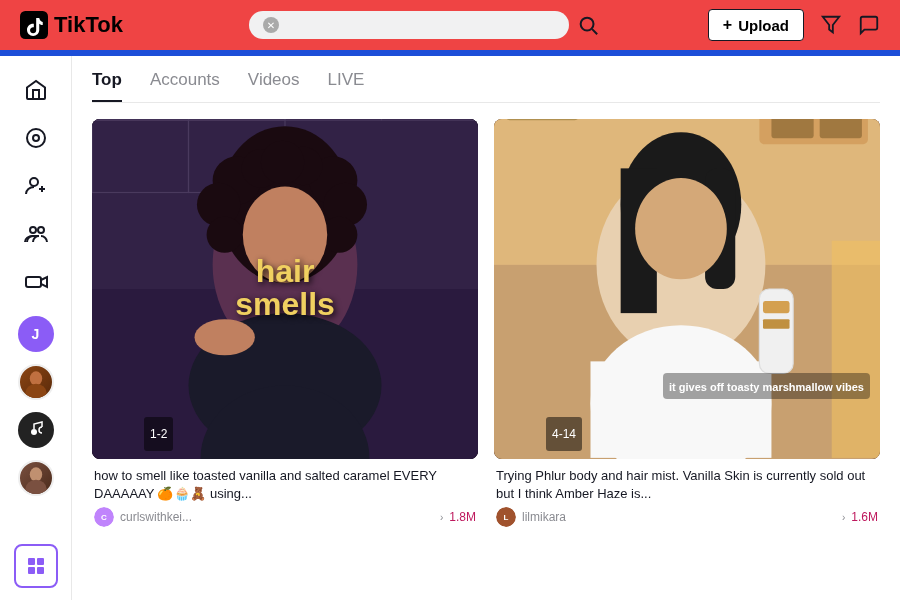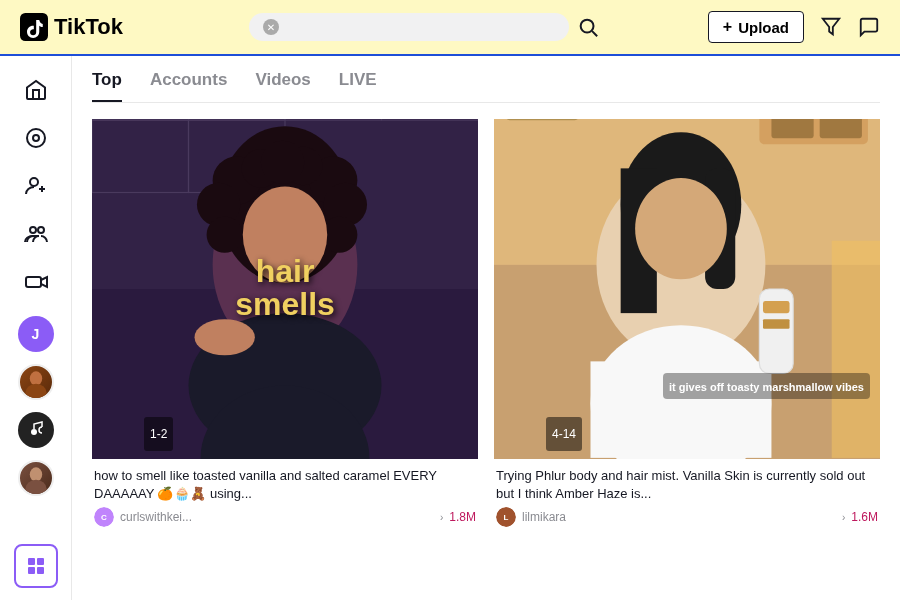--- a/index.html
+++ b/index.html
@@ -1,21 +1,21 @@
 <!DOCTYPE html>
 <html><head>
   <meta charset="utf-8">
   <style>
     * { margin: 0; padding: 0; box-sizing: border-box; }
     body { width: 900px; height: 600px; font-family: -apple-system, BlinkMacSystemFont, 'Segoe UI', sans-serif; background: #fff; overflow: hidden; display: flex; flex-direction: column; }
 
     
     .header {
       display: flex; align-items: center; padding: 0 20px; height: 56px;
-      border-bottom: 2px solid #1d4ed8; background: #fef9c3; flex-shrink: 0;
+      border-bottom: 6px solid #1d4ed8; background: #ef4444; flex-shrink: 0;
     }
     .logo-area { display: flex; align-items: center; gap: 6px; width: 120px; }
     .logo-icon { width: 28px; height: 28px; }
     .logo-text { font-size: 22px; font-weight: 700; color: #000; }
 
     .search-bar {
       flex: 1; display: flex; align-items: center; justify-content: center; gap: 8px;
     }
     .search-input-wrap {
       display: flex; align-items: center; background: #f1f1f2; border-radius: 20px;
@@ -65,31 +65,31 @@
       justify-content: center; font-size: 14px; font-weight: 700; color: #fff;
     }
 
     
     .content { flex: 1; overflow-y: auto; padding: 0 20px; }
 
     
     .tabs { display: flex; gap: 28px; padding: 14px 0 0 0; border-bottom: 1px solid #e8e8e8; margin-bottom: 0; }
     .tab {
       font-size: 17px; color: #8a8b91; cursor: pointer; padding-bottom: 10px;
-      border-bottom: 2px solid transparent; font-weight: 700;
+      border-bottom: 2px solid transparent; font-weight: 400;
     }
     .tab.active { color: #161823; border-bottom: 2px solid #161823; font-weight: 600; }
 
     
     .video-grid {
       display: grid; grid-template-columns: 1fr 1fr; gap: 16px; padding: 16px 0;
     }
     .video-card { display: flex; flex-direction: column; gap: 8px; cursor: pointer; }
     .video-thumb {
-      position: relative; border-radius: 0; overflow: hidden;
+      position: relative; border-radius: 8px; overflow: hidden;
       aspect-ratio: 9/16; max-height: 340px; background: #000000;
     }
     .thumb-badge {
       position: absolute; bottom: 8px; left: 8px;
       background: rgba(0,0,0,0.5); color: #fff; font-size: 12px;
       padding: 10px 6px; border-radius: 3px; font-weight: 500; margin-left: 44px;
     }
     
     .person-1 {
       position: absolute; top: 0; left: 0; right: 0; bottom: 0;

